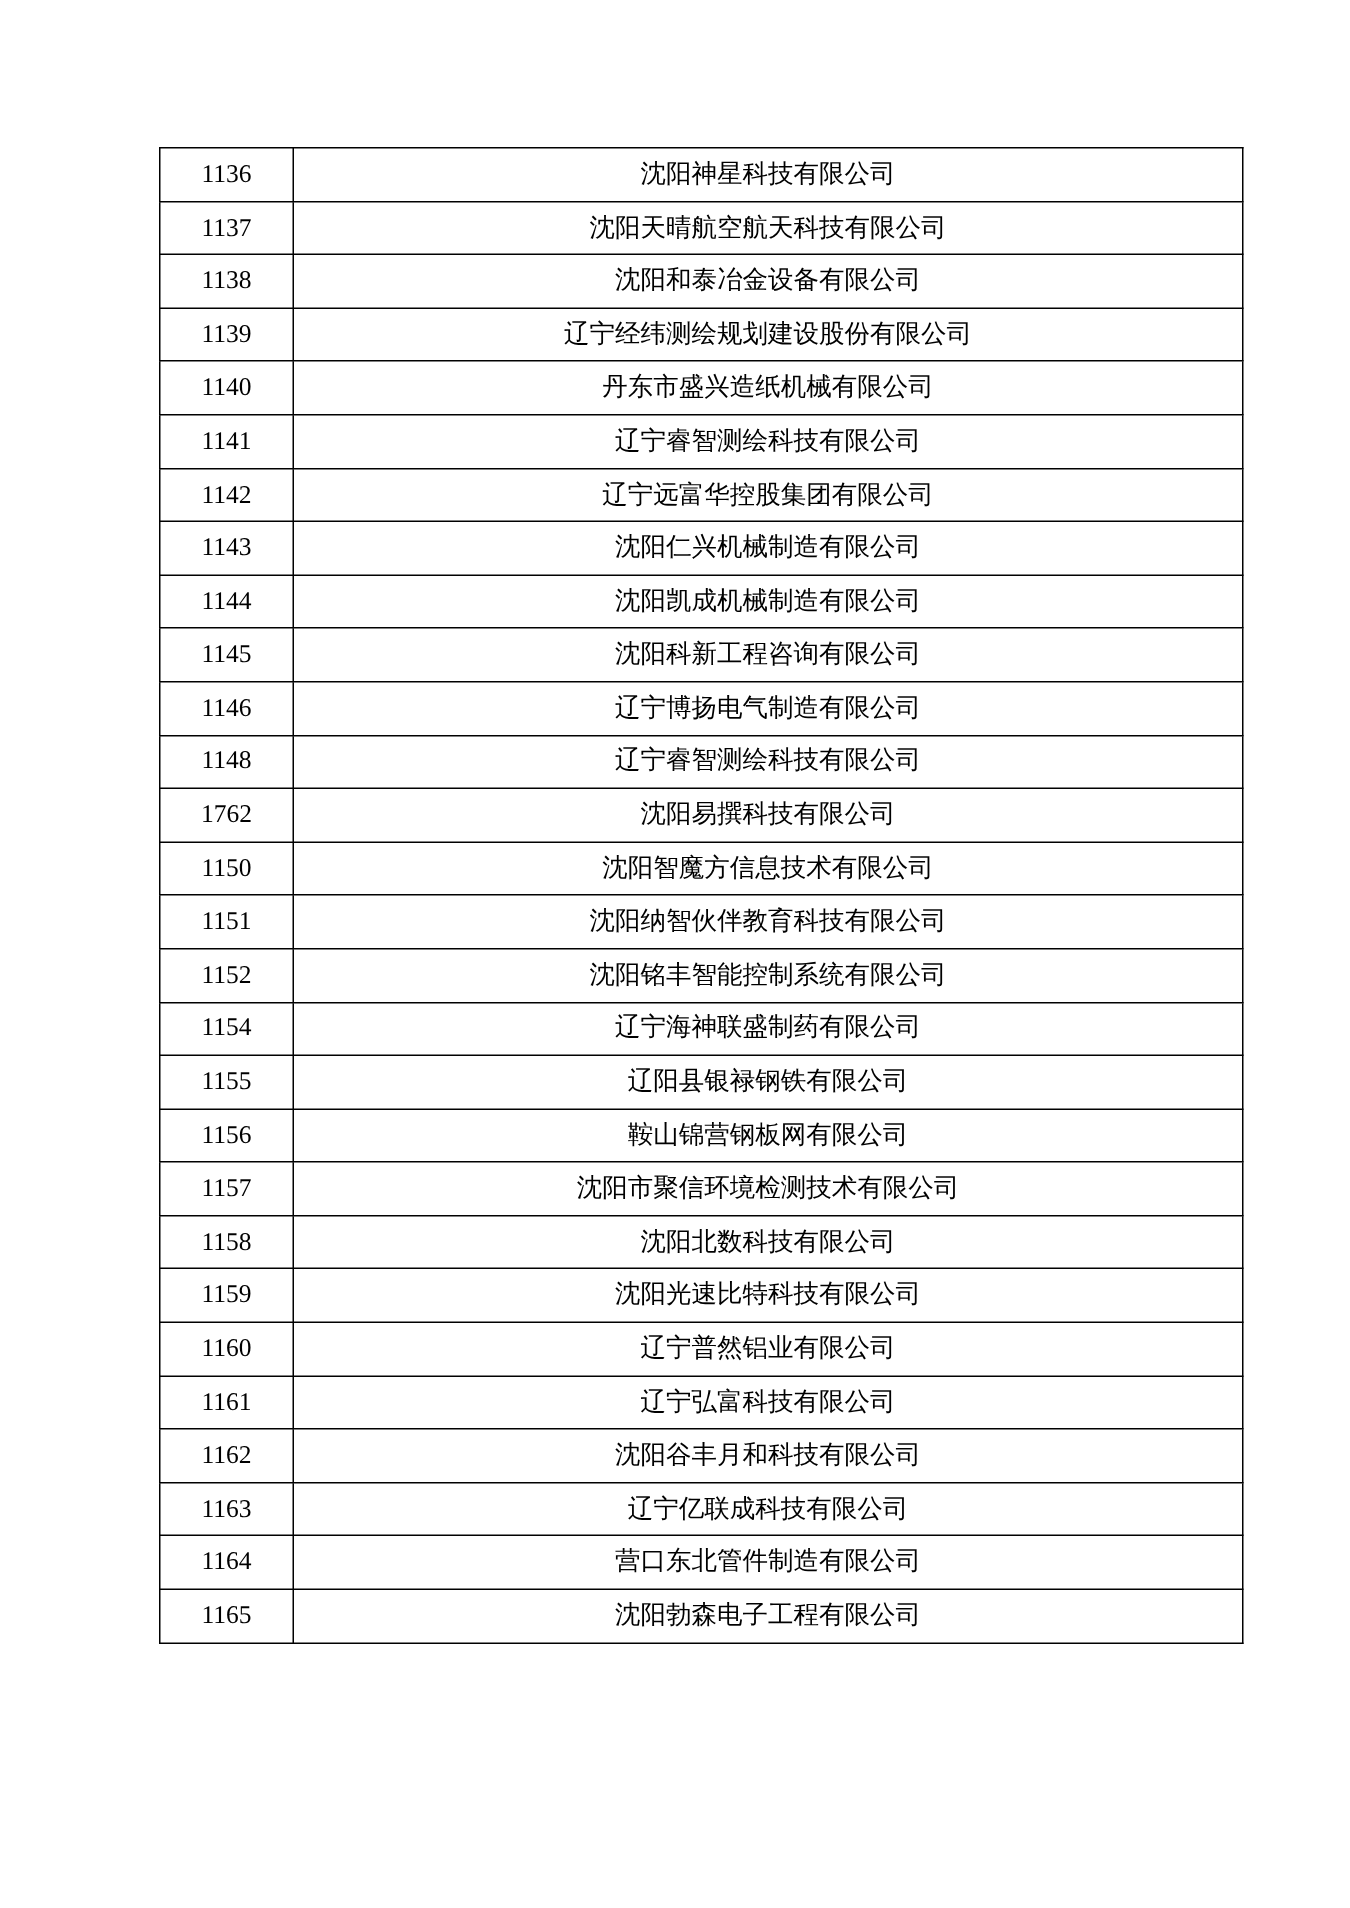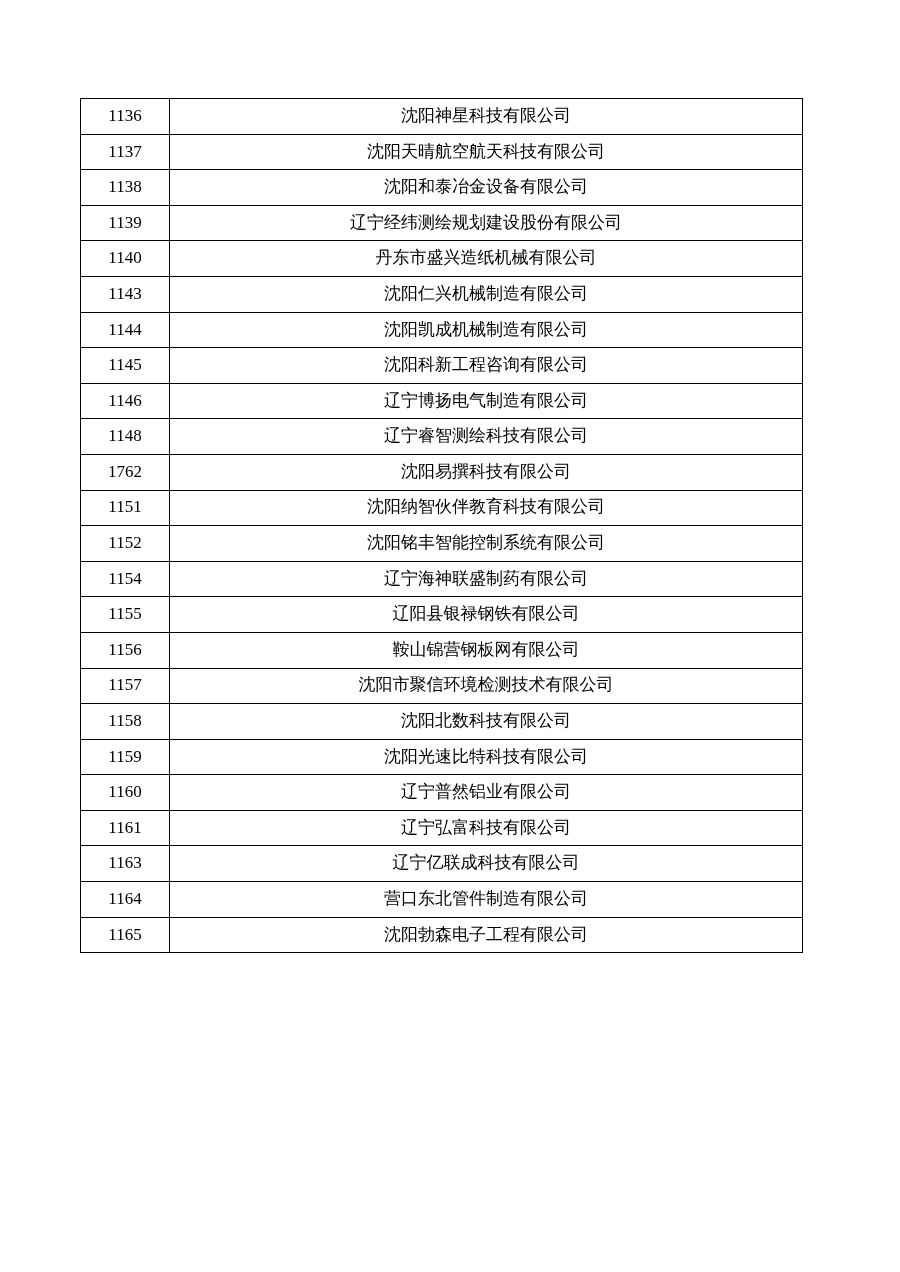--- a/index.html
+++ b/index.html
@@ -11,21 +11,21 @@
     width: 900px;
     height: 1272px;
     font-family: "Liberation Serif", "DejaVu Serif", serif;
     color: #000000;
   }
   .page {
     position: relative;
     width: 900px;
     height: 1272px;
     box-sizing: border-box;
-    padding: 98px 90px 0 80px;
+    padding: 98px 90px 0 106px;
     border-radius: 31px;
   }
   table.company-table {
     width: 720px;
     border-collapse: collapse;
     table-layout: fixed;
   }
   table.company-table td {
     border: 1px solid #000000;
     height: 34.6px;
@@ -63,20 +63,28 @@
         </tr>
         <tr>
           <td class="col-index">1139</td>
           <td class="col-name">辽宁经纬测绘规划建设股份有限公司</td>
         </tr>
         <tr>
           <td class="col-index">1140</td>
           <td class="col-name">丹东市盛兴造纸机械有限公司</td>
         </tr>
         <tr>
+          <td class="col-index">1141</td>
+          <td class="col-name">辽宁睿智测绘科技有限公司</td>
+        </tr>
+        <tr>
+          <td class="col-index">1142</td>
+          <td class="col-name">辽宁远富华控股集团有限公司</td>
+        </tr>
+        <tr>
           <td class="col-index">1143</td>
           <td class="col-name">沈阳仁兴机械制造有限公司</td>
         </tr>
         <tr>
           <td class="col-index">1144</td>
           <td class="col-name">沈阳凯成机械制造有限公司</td>
         </tr>
         <tr>
           <td class="col-index">1145</td>
           <td class="col-name">沈阳科新工程咨询有限公司</td>
@@ -85,20 +93,24 @@
           <td class="col-index">1146</td>
           <td class="col-name">辽宁博扬电气制造有限公司</td>
         </tr>
         <tr>
           <td class="col-index">1148</td>
           <td class="col-name">辽宁睿智测绘科技有限公司</td>
         </tr>
         <tr>
           <td class="col-index">1762</td>
           <td class="col-name">沈阳易撰科技有限公司</td>
+        </tr>
+        <tr>
+          <td class="col-index">1150</td>
+          <td class="col-name">沈阳智魔方信息技术有限公司</td>
         </tr>
         <tr>
           <td class="col-index">1151</td>
           <td class="col-name">沈阳纳智伙伴教育科技有限公司</td>
         </tr>
         <tr>
           <td class="col-index">1152</td>
           <td class="col-name">沈阳铭丰智能控制系统有限公司</td>
         </tr>
         <tr>
@@ -127,20 +139,24 @@
         </tr>
         <tr>
           <td class="col-index">1160</td>
           <td class="col-name">辽宁普然铝业有限公司</td>
         </tr>
         <tr>
           <td class="col-index">1161</td>
           <td class="col-name">辽宁弘富科技有限公司</td>
         </tr>
         <tr>
+          <td class="col-index">1162</td>
+          <td class="col-name">沈阳谷丰月和科技有限公司</td>
+        </tr>
+        <tr>
           <td class="col-index">1163</td>
           <td class="col-name">辽宁亿联成科技有限公司</td>
         </tr>
         <tr>
           <td class="col-index">1164</td>
           <td class="col-name">营口东北管件制造有限公司</td>
         </tr>
         <tr>
           <td class="col-index">1165</td>
           <td class="col-name">沈阳勃森电子工程有限公司</td>

